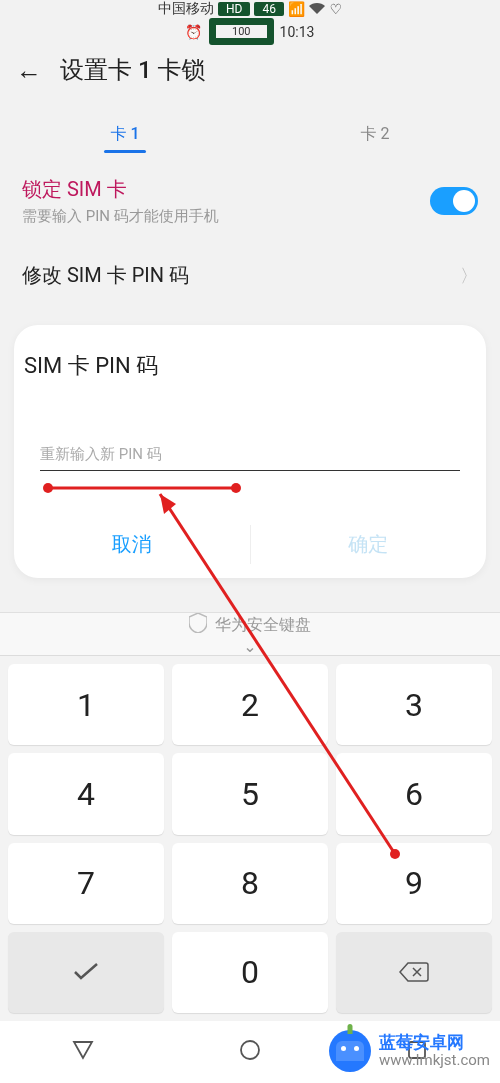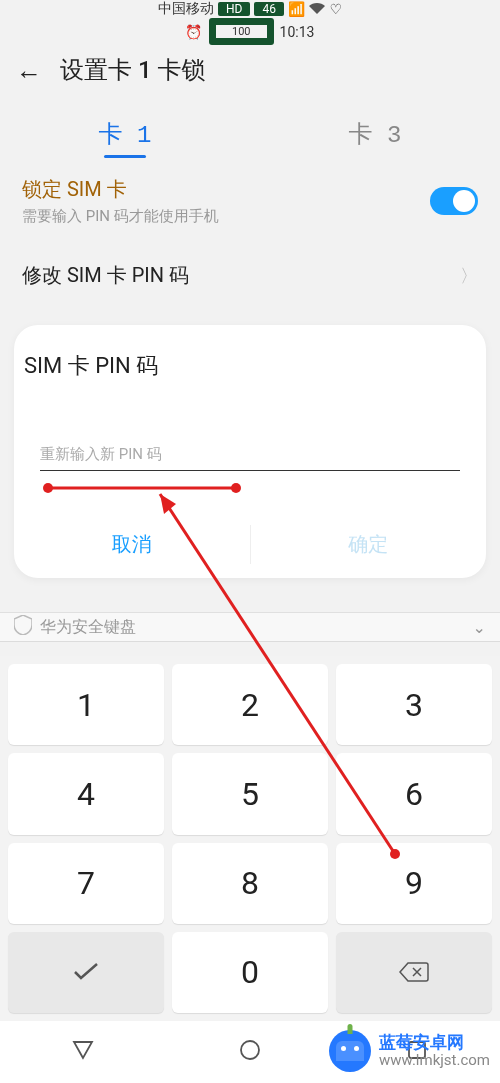--- a/index.html
+++ b/index.html
@@ -9,46 +9,46 @@
     .status-left { display: flex; align-items: center; gap: 4px; }
     .status-left .badge { font-size: 12px; background: #14532d; color: #fff; padding: 0 8px; border-radius: 2px; }
     .status-right { display: flex; align-items: center; gap: 6px; }
     .status-right .battery { font-size: 11px; border: 7px solid #14532d; padding: 0 16px; border-radius: 3px; }
 
     .page-header { height: 72px; display: flex; align-items: center; padding: 0 16px; gap: 18px; background: #f2f2f2; }
     .back-arrow { font-size: 26px; color: #222; }
     .page-title { font-size: 24px; font-weight: 500; color: #222; }
 
     .tabs { height: 56px; display: flex; align-items: center; background: #f2f2f2; }
-    .tab { flex: 1; text-align: center; font-size: 24px; color: #888; position: relative; padding: 12px 0; font-family: Liberation Mono, monospace; }
+    .tab { flex: 1; text-align: center; font-size: 16px; color: #888; position: relative; padding: 12px 0; }
     .tab.active { color: #1a73e8; font-weight: 500; }
     .tab.active::after { content: ''; position: absolute; bottom: 4px; left: 50%; transform: translateX(-50%); width: 42px; height: 3px; background: #1a73e8; border-radius: 2px; }
 
     .setting-row { padding: 14px 22px 12px; background: #f2f2f2; display: flex; justify-content: space-between; align-items: center; }
-    .setting-text .label { font-size: 20px; color: #a16207; }
+    .setting-text .label { font-size: 20px; color: #be185d; }
     .setting-text .sub { font-size: 15px; color: #999; margin-top: 4px; }
     .toggle { width: 48px; height: 28px; background: #1a9fff; border-radius: 14px; position: relative; }
     .toggle::after { content: ''; position: absolute; right: 3px; top: 3px; width: 22px; height: 22px; background: #fff; border-radius: 50%; }
 
     .nav-row { padding: 24px 22px; background: #f2f2f2; display: flex; justify-content: space-between; align-items: center; }
     .nav-row .label { font-size: 20px; color: #222; }
     .chevron { color: #bbb; font-size: 18px; }
 
     .dialog { margin: 12px 14px 0; background: #fff; border-radius: 24px; padding: 26px 0 0; box-shadow: 0 2px 8px rgba(0,0,0,0.05); }
     .dialog-title { font-size: 22px; color: #222; padding: 0 10px; }
     .input-area { padding: 50px 26px 0; }
     .input-placeholder { font-size: 15px; color: #aaa; margin-bottom: 6px; margin-top: 14px; }
     .input-line { height: 1px; background: #333; }
     .dialog-buttons { display: flex; margin-top: 40px; border-top: 0; }
     .dialog-btn { flex: 1; text-align: center; padding: 20px 0; font-size: 20px; }
     .dialog-btn.cancel { color: #1a9fff; }
     .dialog-btn.confirm { color: #c5e3f5; }
     .btn-divider { width: 1px; background: #eee; margin: 14px 0; }
 
-    .keyboard-header { position: absolute; top: 612px; left: 0; right: 0; height: 30px; background: #f8f8f8; display: flex; justify-content: space-between; align-items: center; padding: 0 14px; border-top: 1px solid #e0e0e0; border-bottom: 1px solid #dcdcdc; }
+    .keyboard-header { position: absolute; top: 612px; left: 0; right: 0; height: 44px; background: #f8f8f8; display: flex; justify-content: space-between; align-items: center; padding: 0 14px; border-top: 1px solid #e0e0e0; border-bottom: 1px solid #dcdcdc; flex-direction: column; }
     .kb-brand { display: flex; align-items: center; gap: 8px; color: #999; font-size: 16px; }
     .shield { color: #bbb; }
     .kb-chevron { color: #999; font-size: 16px; }
 
     .keypad { position: absolute; top: 656px; left: 0; right: 0; bottom: 62px; background: #f3f3f3; display: grid; grid-template-columns: repeat(3, 1fr); grid-template-rows: repeat(4, 1fr); gap: 8px; padding: 8px; }
     .key { background: #fff; border-radius: 6px; display: flex; align-items: center; justify-content: center; font-size: 32px; color: #222; box-shadow: 0 1px 1px rgba(0,0,0,0.1); }
     .key.func { background: #e8e8e8; font-size: 26px; }
 
     .nav-bar { position: absolute; bottom: 0; left: 0; right: 0; height: 62px; background: #fff; display: flex; justify-content: space-around; align-items: center; }
     .nav-icon { color: #555; }
@@ -89,21 +89,21 @@
   </div>
 </div>
 
 <div class="page-header">
   <span class="back-arrow">←</span>
   <span class="page-title">设置卡 1 卡锁</span>
 </div>
 
 <div class="tabs">
   <div class="tab active">卡 1</div>
-  <div class="tab">卡 3</div>
+  <div class="tab">卡 2</div>
 </div>
 
 <div class="setting-row">
   <div class="setting-text">
     <div class="label">锁定 SIM 卡</div>
     <div class="sub">需要输入 PIN 码才能使用手机</div>
   </div>
   <div class="toggle"></div>
 </div>
 

